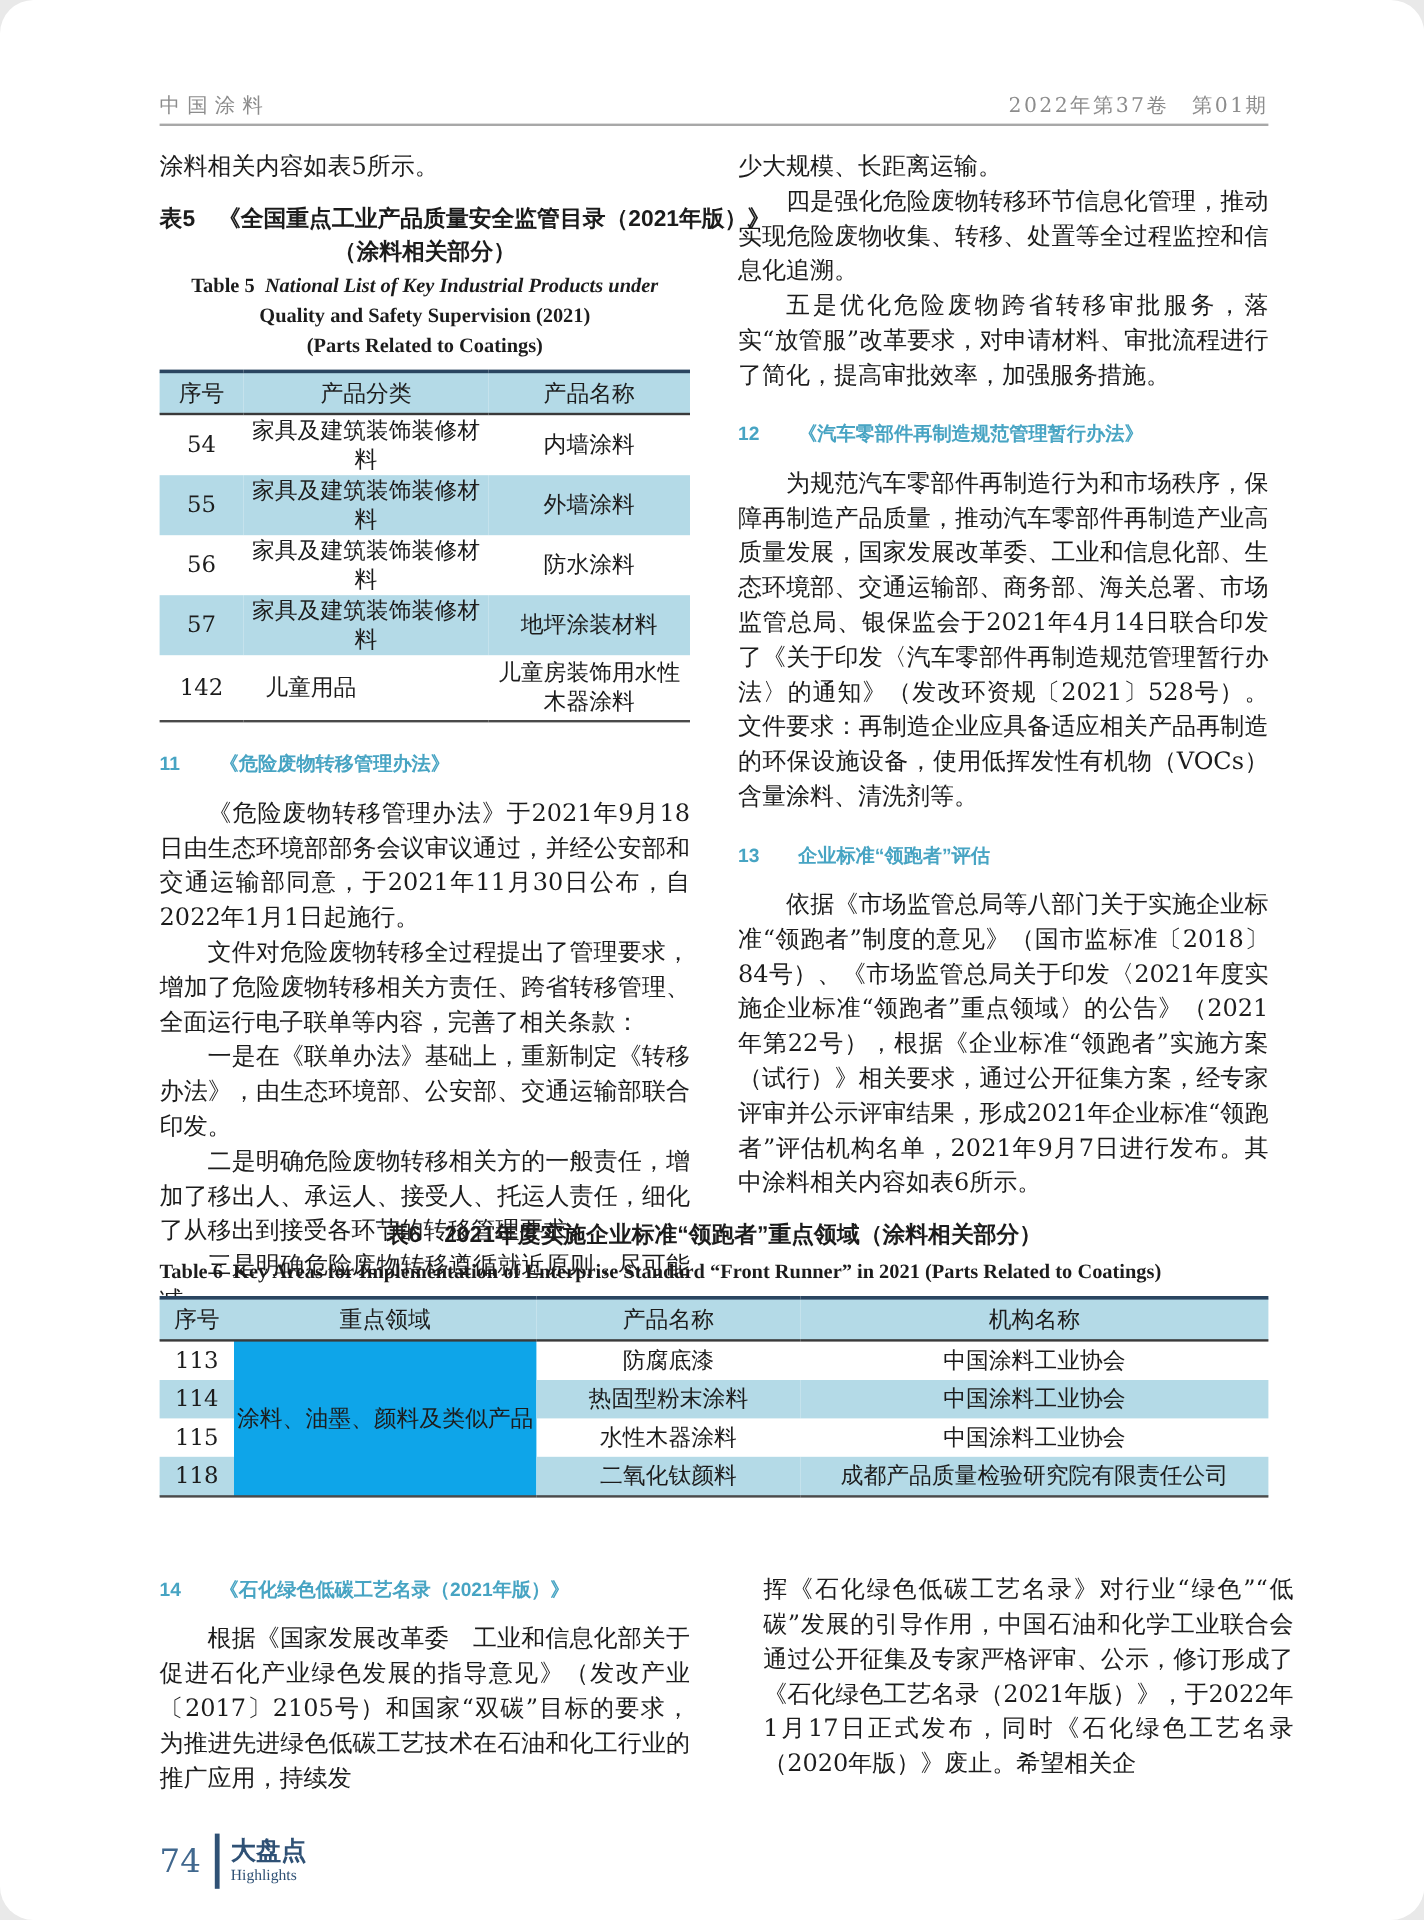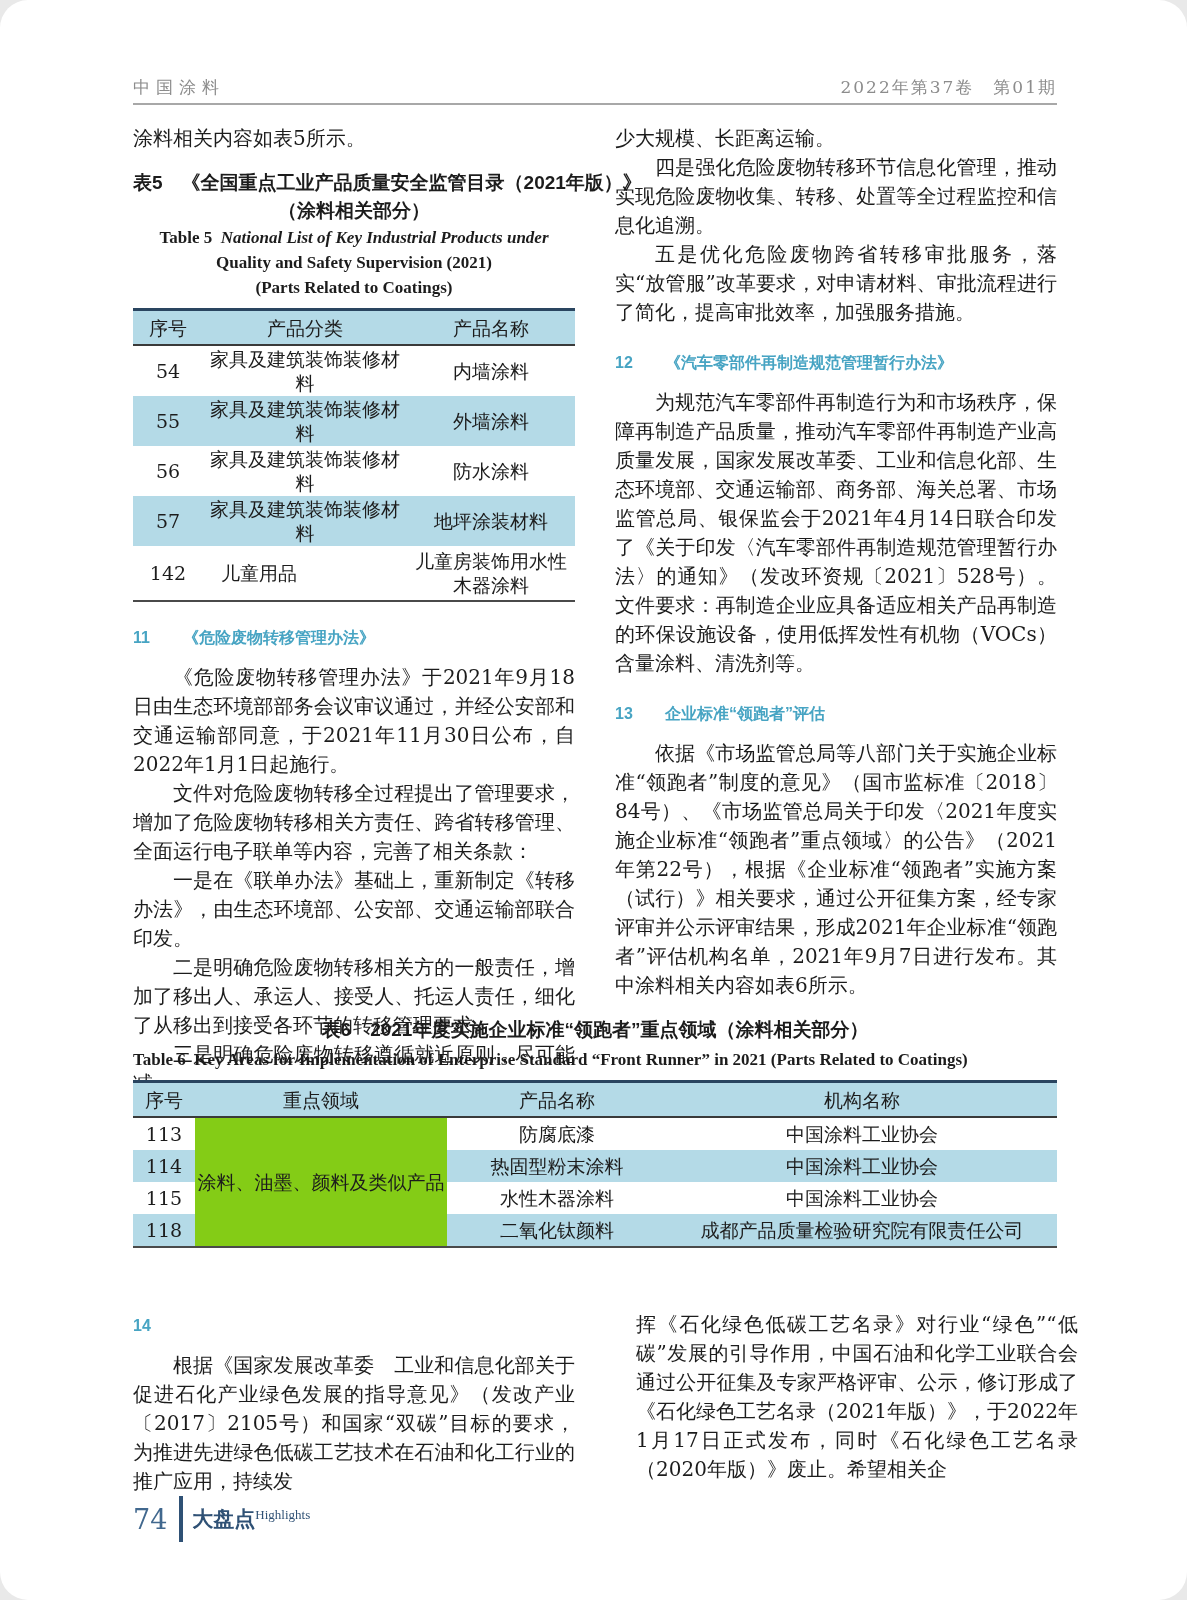--- a/index.html
+++ b/index.html
@@ -47,35 +47,35 @@
     margin-top:8px;font-size:19px;
     border-top:3px solid #2a4560;border-bottom:2px solid #4a4a4a;
   }
   table.dtable th, table.dtable td{
     padding:1px 2px;text-align:center;font-weight:normal;vertical-align:middle;
     line-height:24px;
   }
   table.dtable thead th{background:#b4dae7;height:31px;border-bottom:2px solid #3a3a3a;}
   table.dtable td{height:30px;}
   tr.r-blue td{background:#b4dae7;}
-  td.merged-cell{background:#84cc16;}
+  td.merged-cell{background:#0ea5e9;}
   tr.tall td{height:52px;}
 
   .table6-block{position:absolute;left:133px;top:1016px;width:924px;}
   .table6-block .cap-en{margin-top:3px;}
 
   
   .bottom-section{position:absolute;left:133px;top:1310px;width:924px;display:flex;gap:61px;}
   .bottom-section .sec-head{margin-top:0;}
 
   
-  .page-footer{position:absolute;left:133px;top:1496px;display:flex;align-items:center;}
+  .page-footer{position:absolute;left:133px;top:1528px;display:flex;align-items:center;}
   .footer-page{font-size:27px;color:#41688e;margin-right:12px;}
   .footer-bar{width:4px;height:46px;background:#2f5175;margin-right:9px;}
-  .footer-labels{display:flex;flex-direction:row;justify-content:center;}
+  .footer-labels{display:flex;flex-direction:column;justify-content:center;}
   .footer-zh{font-family:"Liberation Sans", sans-serif;font-weight:bold;font-size:21px;line-height:24px;color:#2f5175;}
   .footer-en{font-family:"Liberation Serif", serif;font-size:13px;line-height:16px;color:#2f5175;}
 </style>
 </head>
 <body>
 
 <div class="page">
 
   <div class="running-header">
     <span class="journal-name">中国涂料</span>
@@ -214,20 +214,21 @@
           <td>成都产品质量检验研究院有限责任公司</td>
         </tr>
       </tbody>
     </table>
   </div>
 
   <div class="bottom-section">
     <div class="col">
       <div class="sec-head">
         <span class="sec-num">14</span>
+        <span class="sec-title">《石化绿色低碳工艺名录（2021年版）》</span>
       </div>
       <p class="para">根据《国家发展改革委　工业和信息化部关于促进石化产业绿色发展的指导意见》（发改产业〔2017〕2105号）和国家“双碳”目标的要求，为推进先进绿色低碳工艺技术在石油和化工行业的推广应用，持续发</p>
     </div>
     <div class="col">
       <p class="para no-indent">挥《石化绿色低碳工艺名录》对行业“绿色”“低碳”发展的引导作用，中国石油和化学工业联合会通过公开征集及专家严格评审、公示，修订形成了《石化绿色工艺名录（2021年版）》，于2022年1月17日正式发布，同时《石化绿色工艺名录（2020年版）》废止。希望相关企</p>
     </div>
   </div>
 
   <div class="page-footer">
     <span class="footer-page">74</span>

